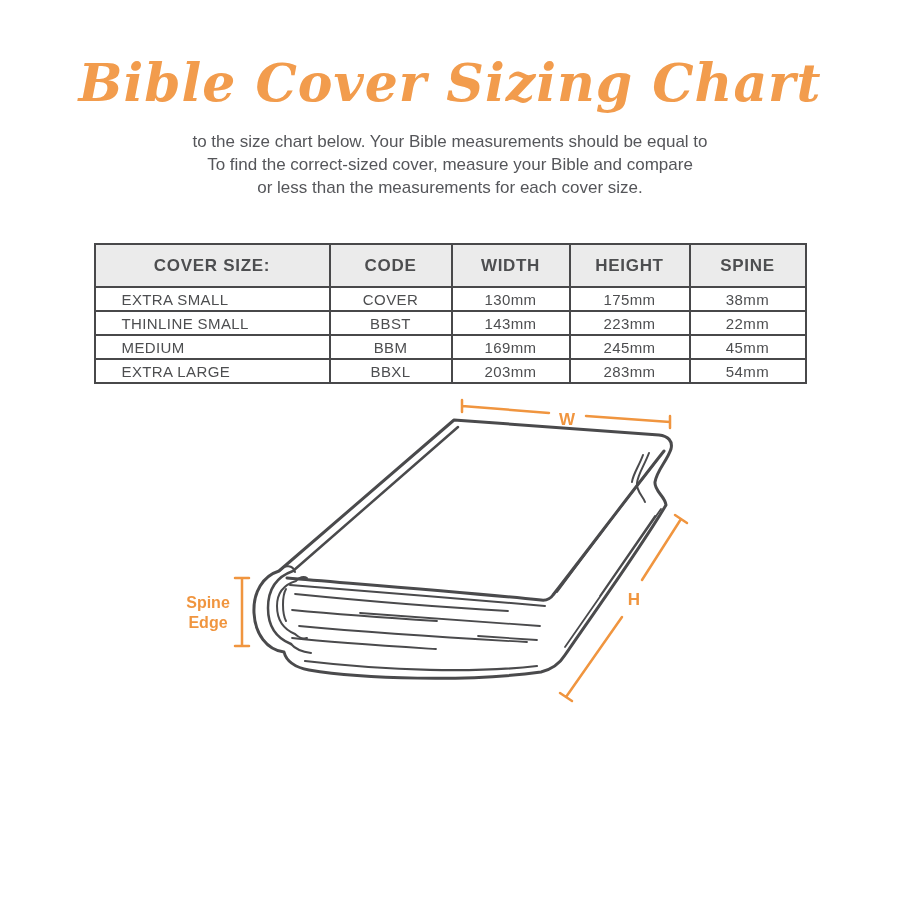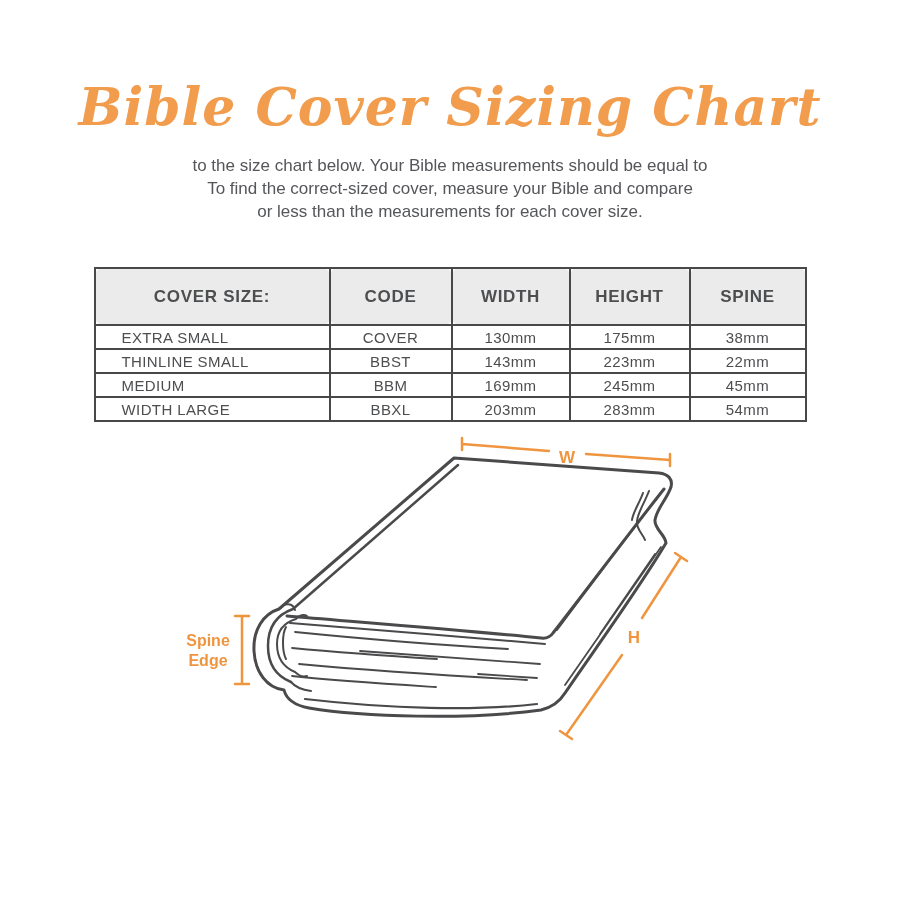--- a/index.html
+++ b/index.html
@@ -1,19 +1,19 @@
 <!DOCTYPE html>
 <html><head>
 <meta charset="utf-8">
 <style>
   * { margin: 0; padding: 0; box-sizing: border-box; }
   html, body { width: 900px; height: 900px; background: #ffffff; overflow: hidden; }
   body { font-family: "Liberation Sans", sans-serif; }
 
-  .page { width: 900px; height: 900px; padding-top: 76px; }
+  .page { width: 900px; height: 900px; padding-top: 52px; }
 
   .title {
     text-align: center;
     font-family: "DejaVu Serif", serif;
     font-style: italic;
     font-weight: bold;
     font-size: 52px;
     line-height: 62px;
     color: #F29C4D;
     letter-spacing: 1px;
@@ -34,26 +34,25 @@
     table-layout: fixed;
   }
   table.sizing th, table.sizing td {
     border: 2px solid #48484A;
     color: #4D4E50;
     white-space: nowrap;
     overflow: hidden;
   }
   table.sizing th {
     background: #EBEBEB;
-    height: 57px;
+    height: 43px;
     font-size: 17px;
     font-weight: bold;
     letter-spacing: 0.7px;
     text-align: center;
-    border-radius: 8px;
   }
   table.sizing td {
     height: 24px;
     font-size: 15px;
     letter-spacing: 0.4px;
     text-align: center;
   }
   table.sizing td.name {
     text-align: left;
     padding-left: 26px;
@@ -121,21 +120,21 @@
         <td>22mm</td>
       </tr>
       <tr>
         <td class="name">MEDIUM</td>
         <td>BBM</td>
         <td>169mm</td>
         <td>245mm</td>
         <td>45mm</td>
       </tr>
       <tr>
-        <td class="name">WIDTH LARGE</td>
+        <td class="name">EXTRA LARGE</td>
         <td>BBXL</td>
         <td>203mm</td>
         <td>283mm</td>
         <td>54mm</td>
       </tr>
     </tbody>
   </table>
 
   <div class="diagram-wrap">
     <svg width="900" height="345" viewBox="0 0 900 345" xmlns="http://www.w3.org/2000/svg">

